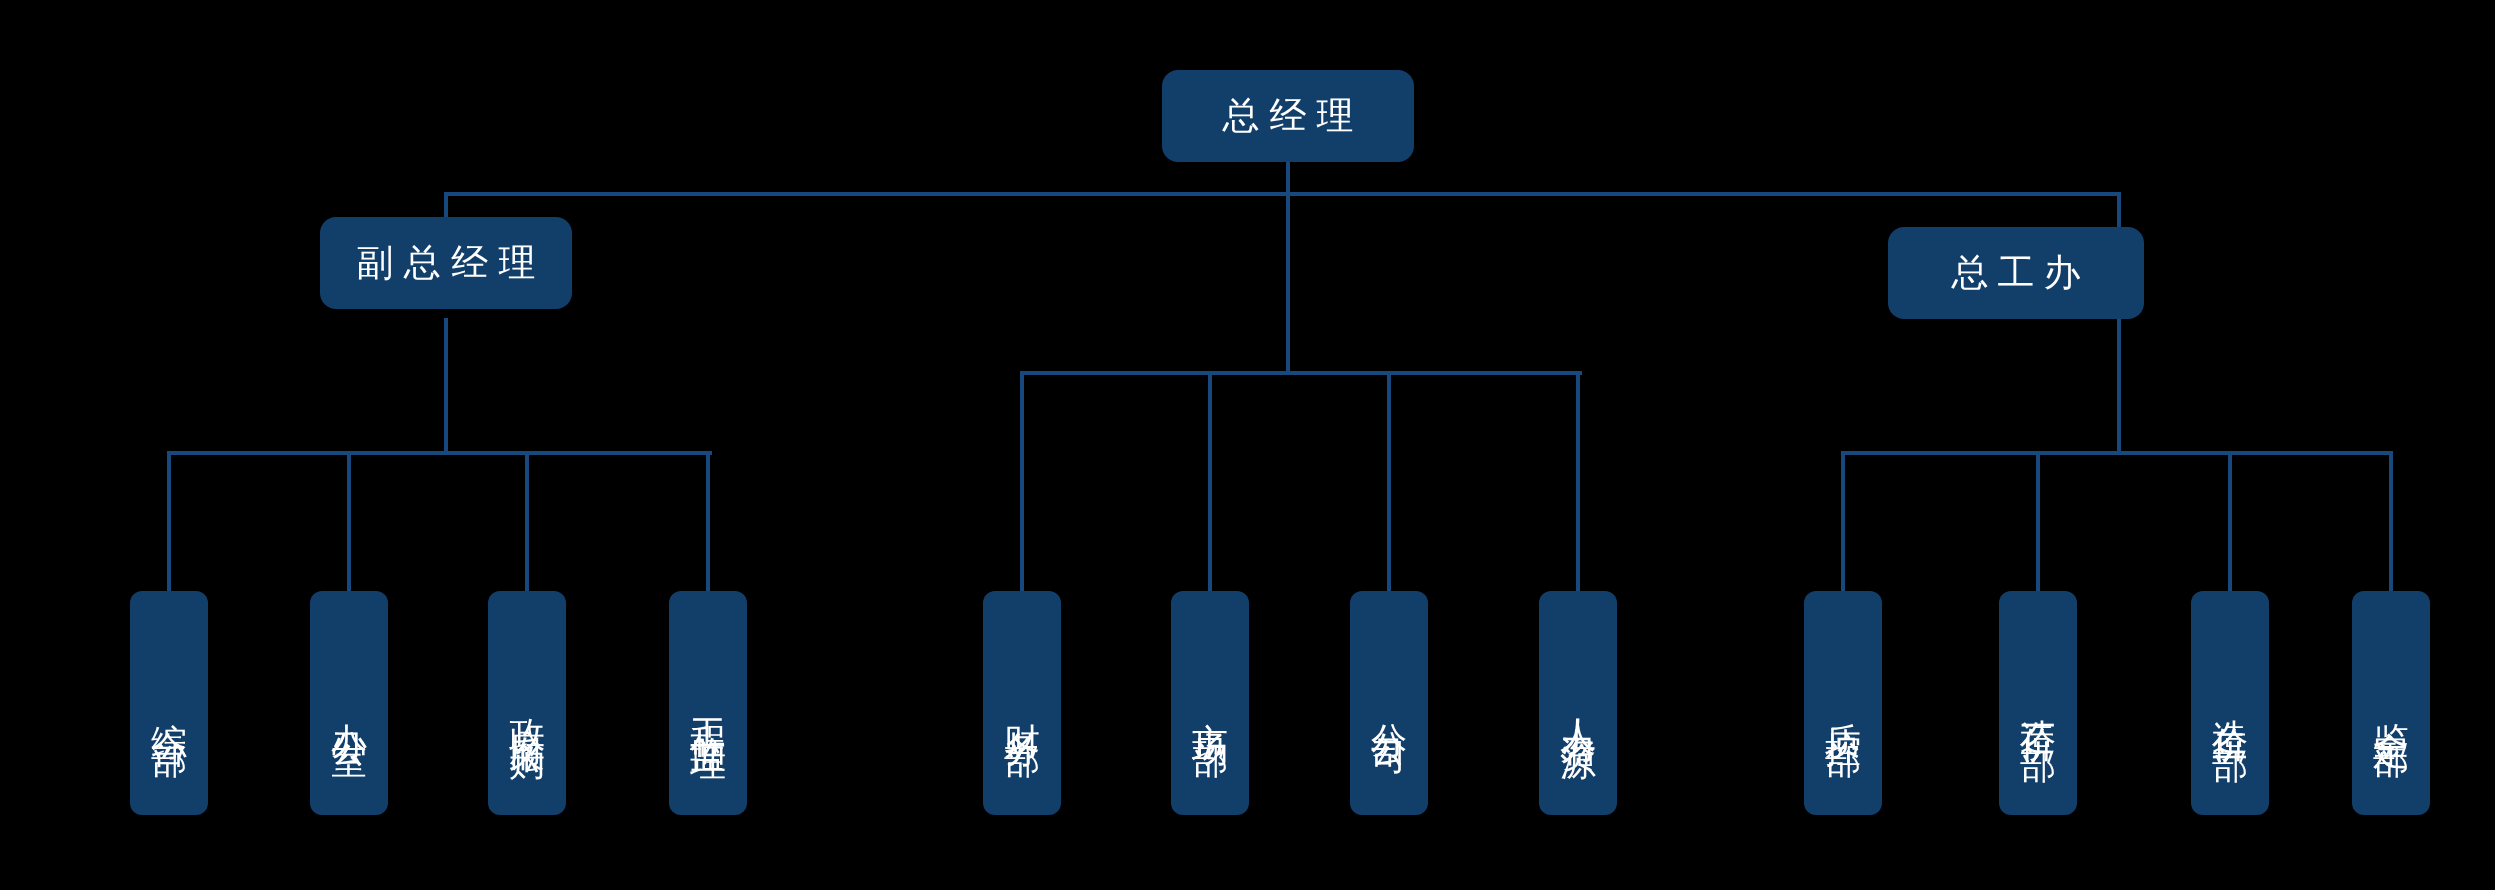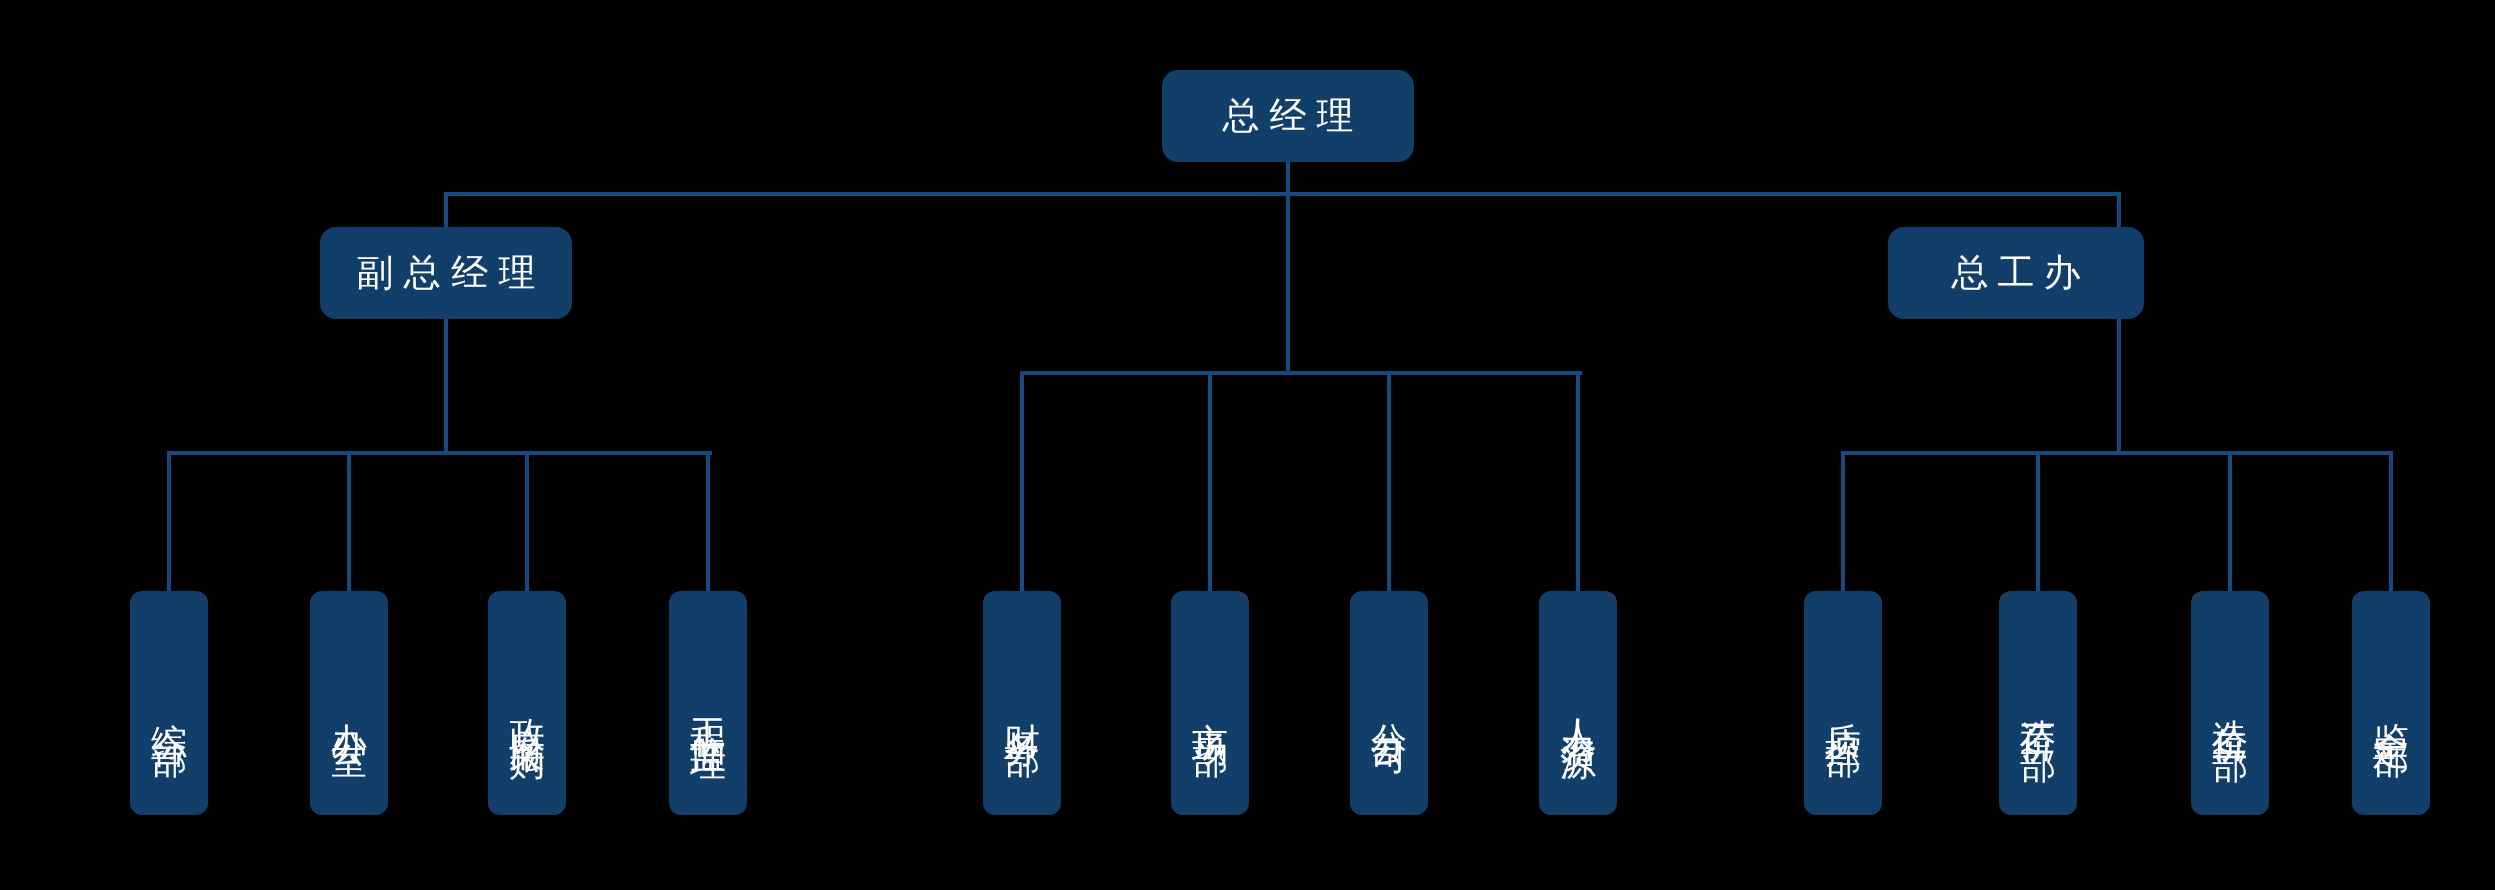--- a/index.html
+++ b/index.html
@@ -76,21 +76,21 @@
   <div class="edge" style="left:1841px; top:451px; width:552px; height:4px;"></div>
   <div class="edge" style="left:1841px; top:451px; width:4px; height:142px;"></div>
   <div class="edge" style="left:2036px; top:451px; width:4px; height:142px;"></div>
   <div class="edge" style="left:2228px; top:451px; width:4px; height:142px;"></div>
   <div class="edge" style="left:2389px; top:451px; width:4px; height:142px;"></div>
 
   <div class="node lvl root" style="left:1162px; top:70px; width:252px; height:92px;">
     <span class="lbl">总经理</span>
   </div>
 
-  <div class="node lvl deputy" style="left:320px; top:227px; width:252px; height:92px;">
+  <div class="node lvl deputy" style="left:320px; top:217px; width:252px; height:92px;">
     <span class="lbl">副 总 经 理</span>
   </div>
   <div class="node lvl chief" style="left:1888px; top:227px; width:256px; height:92px;">
     <span class="lbl">总工办</span>
   </div>
 
   <div class="node leaf" style="left:130px; top:591px; width:78px; height:224px;">
     <span class="lbl">综合部</span>
   </div>
   <div class="node leaf" style="left:310px; top:591px; width:78px; height:224px;">

